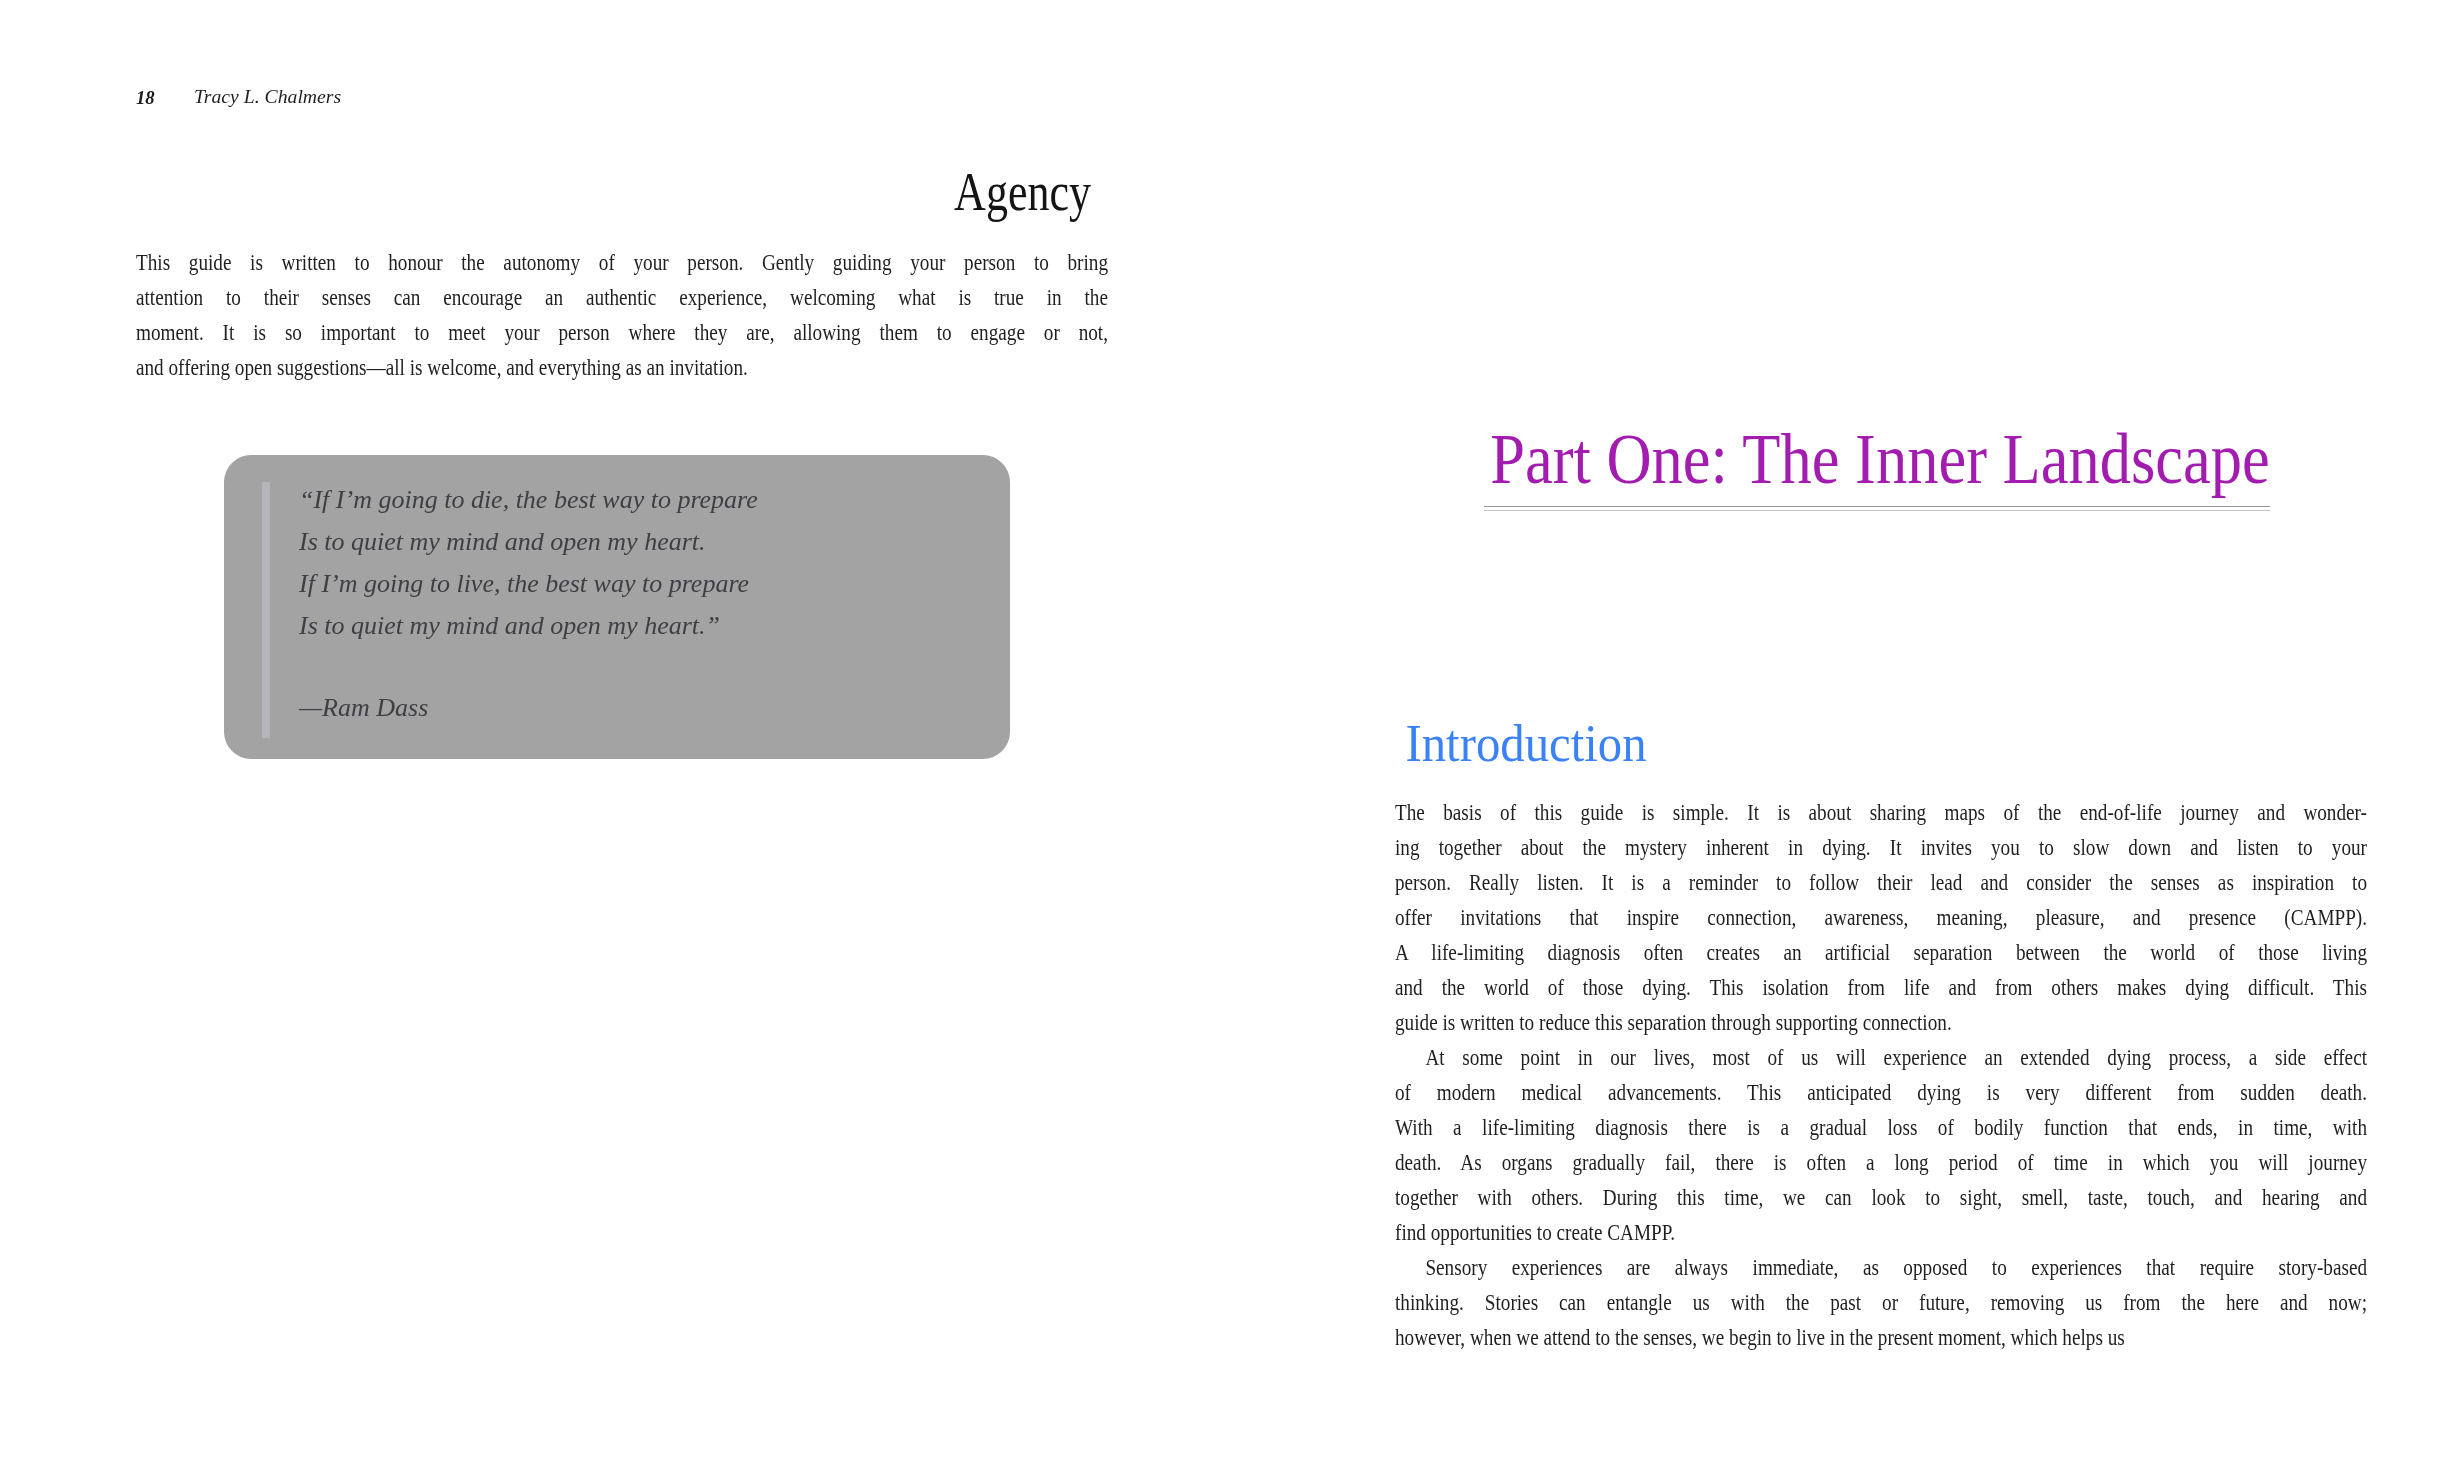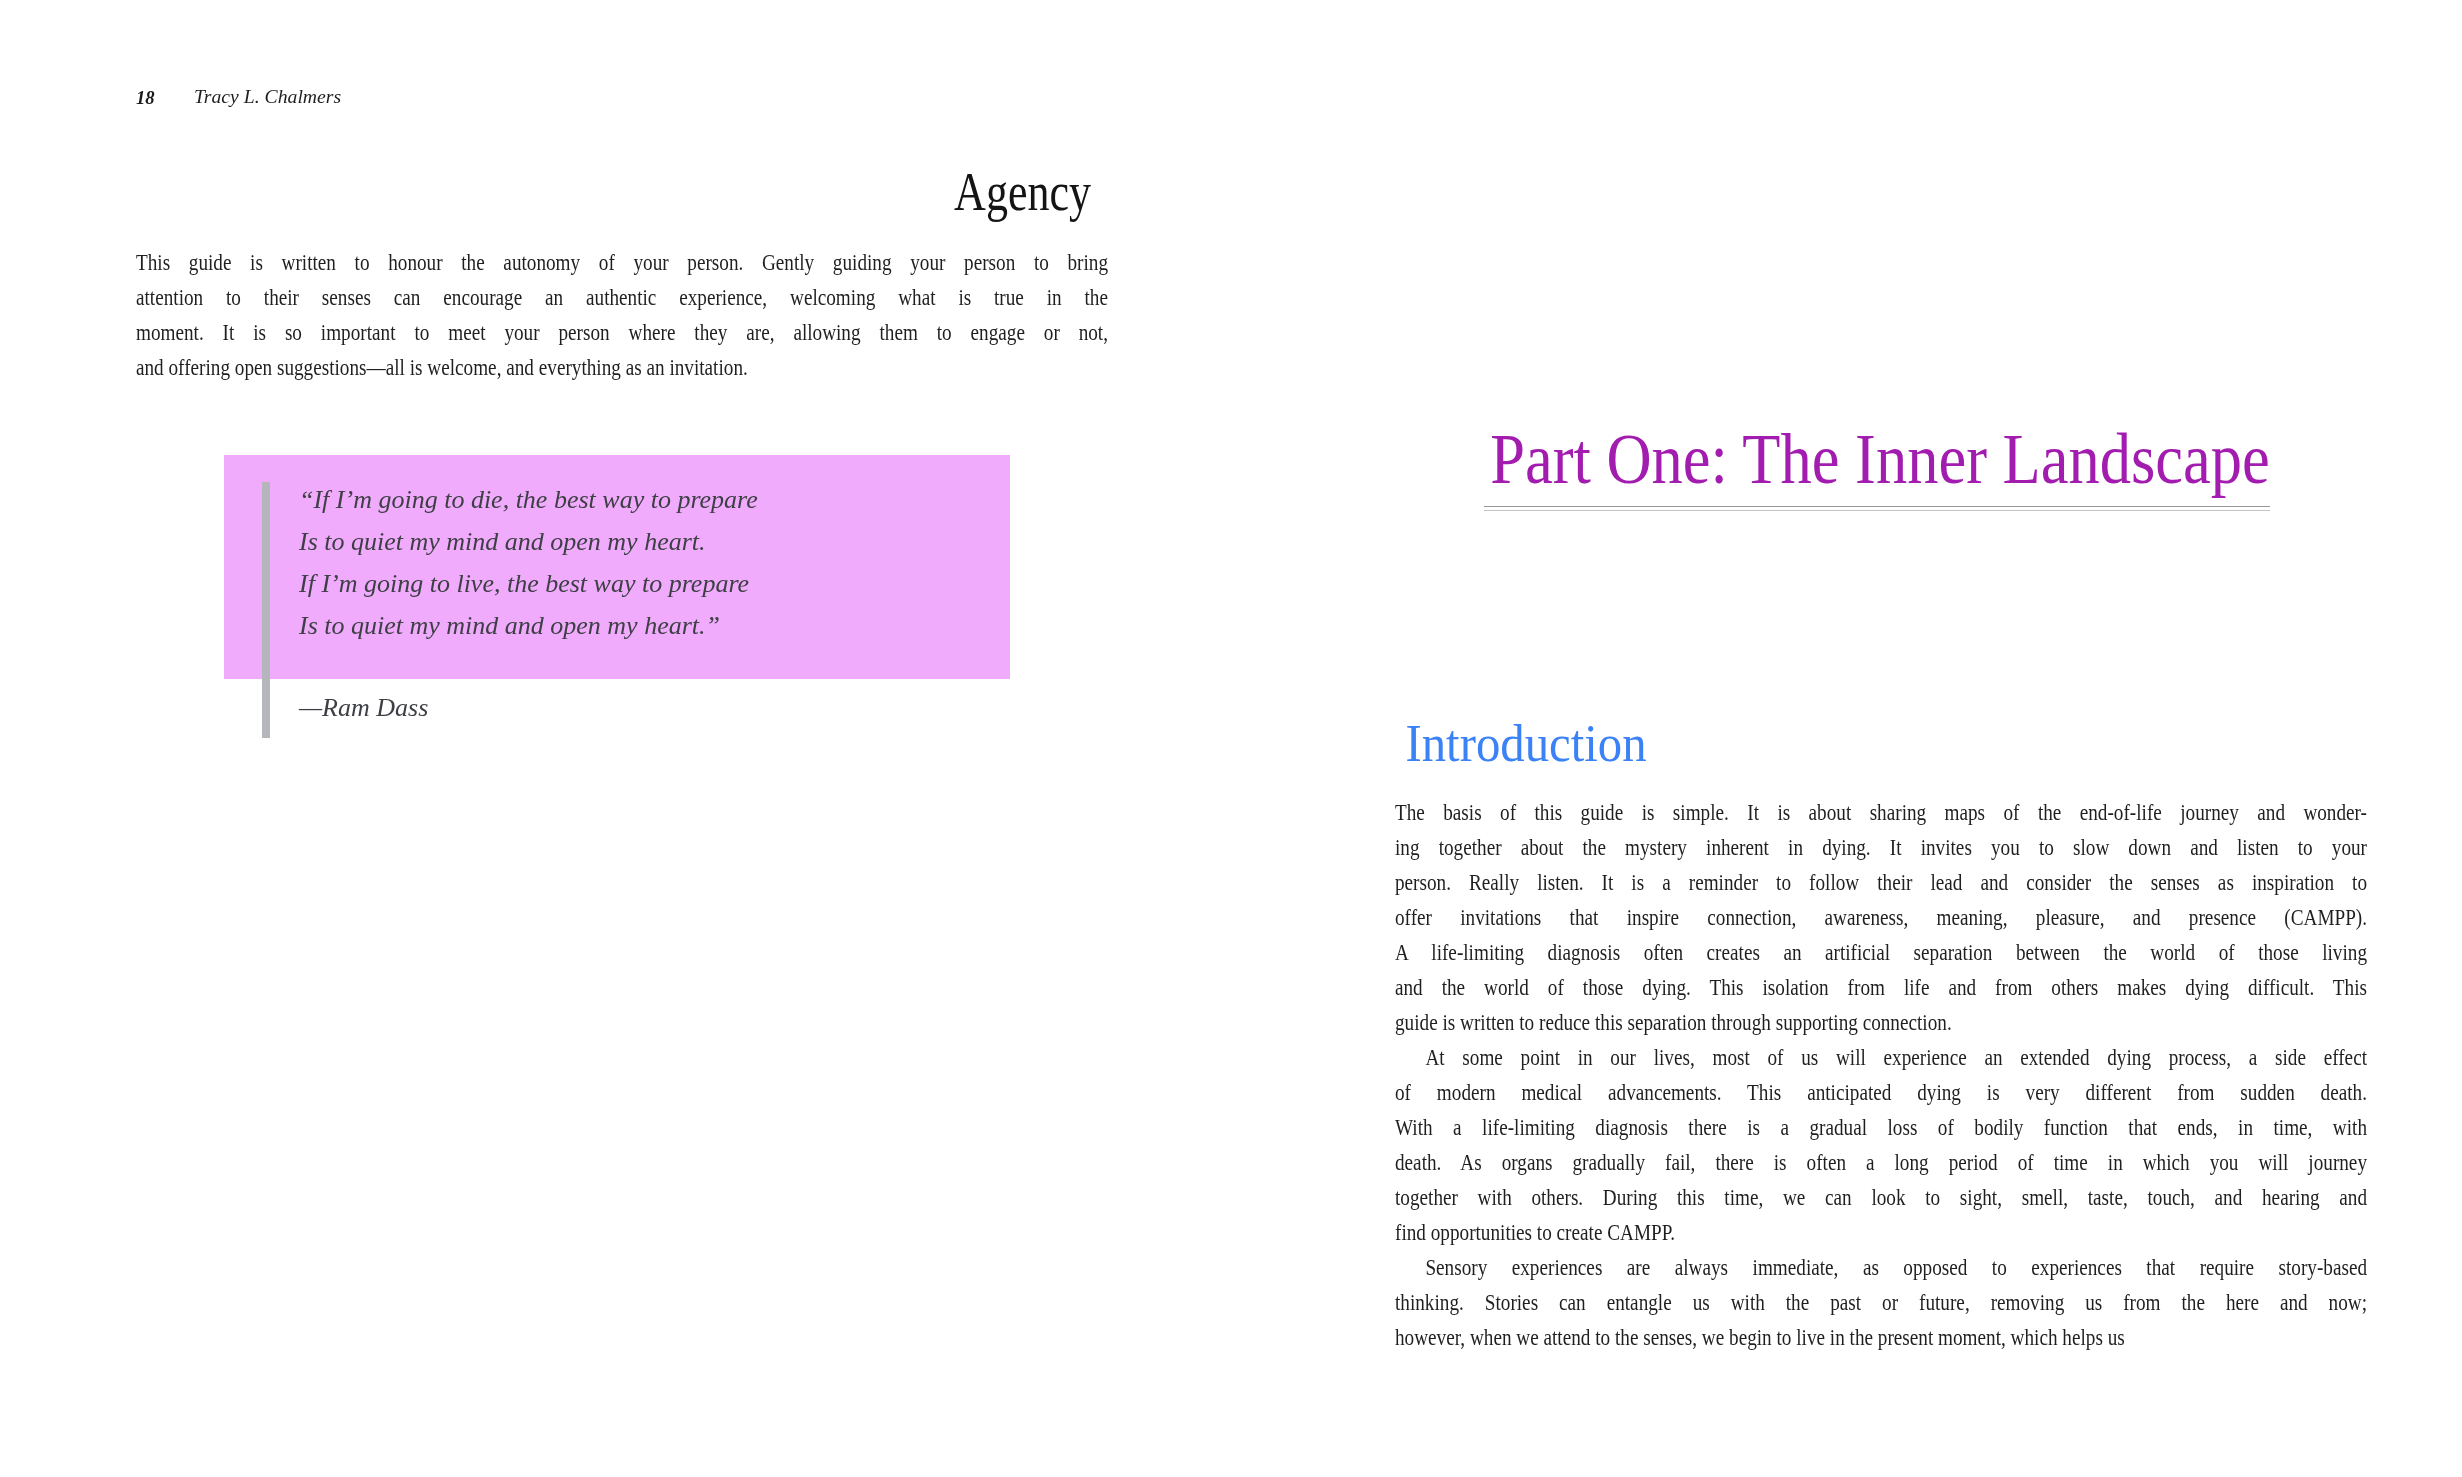--- a/index.html
+++ b/index.html
@@ -38,22 +38,23 @@
     transform: scaleX(0.8);
     transform-origin: 0 0;
     font-size: 24px; line-height: 35px; color: #1f1f1f;
   }
   .tline { text-align: justify; text-align-last: justify; white-space: normal; }
   .tline.end { text-align-last: left; }
   .tline.indent { text-indent: 38px; }
 
   .quote-box {
     position: absolute; left: 224px; top: 455px;
-    width: 786px; height: 224px;
-    background: #f0abfc;
+    width: 786px; height: 304px;
+    background: #a3a3a3;
+    border-radius: 27px;
   }
   .quote-bar {
     position: absolute; left: 38px; top: 27px;
     width: 7.7px; height: 256px;
     background: #b4b6bb;
   }
   .quote-text {
     position: absolute; left: 75px; top: 24px;
     font-style: italic; font-size: 26px; line-height: 42px;
     color: #3d3f44; white-space: nowrap;

